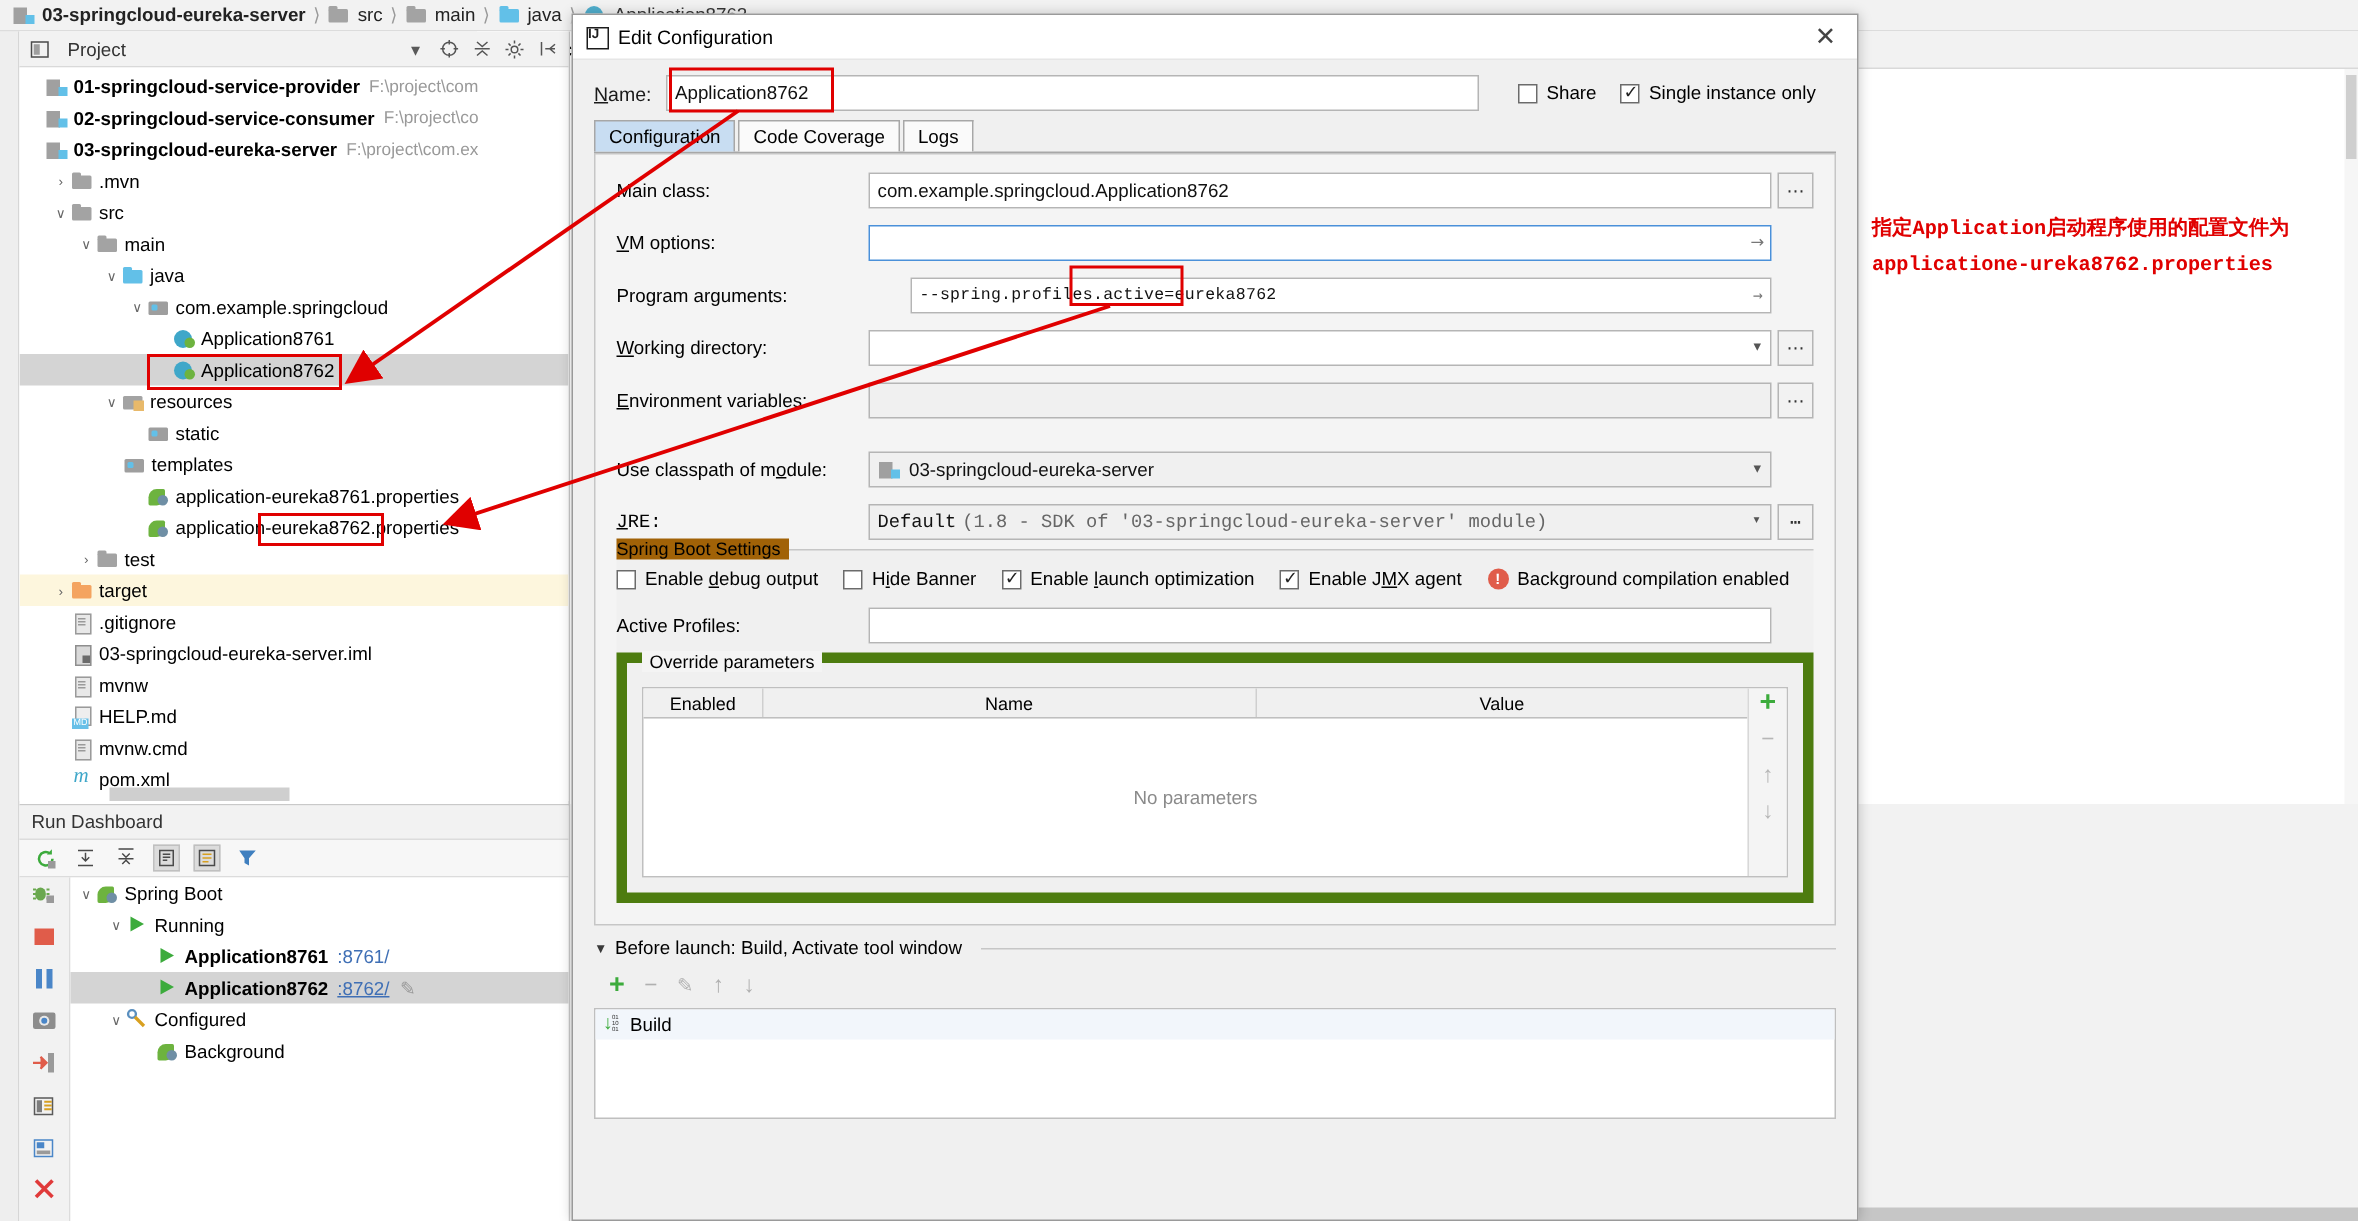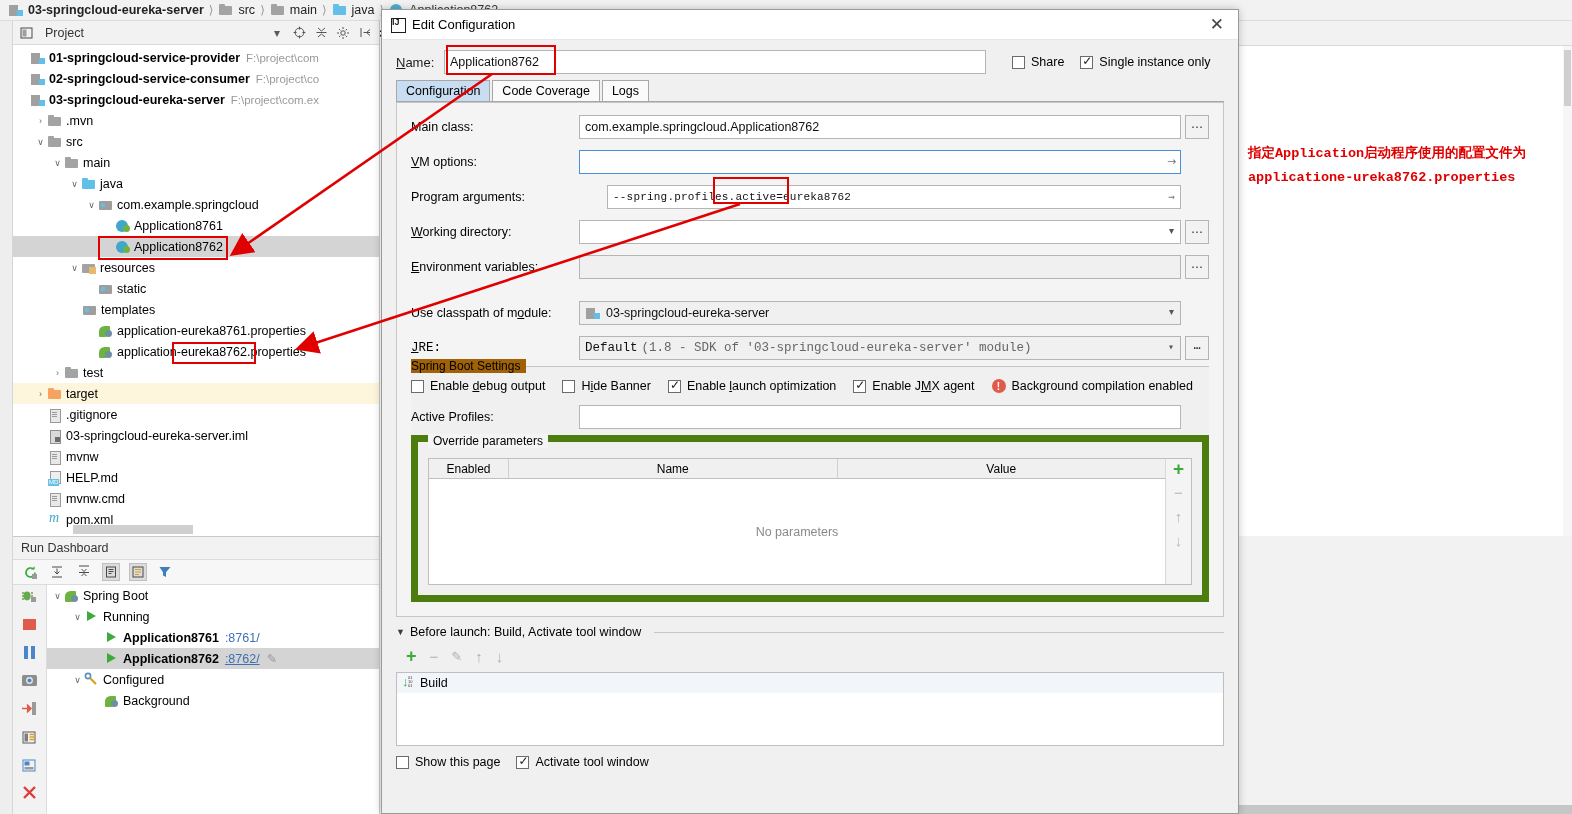--- a/index.html
+++ b/index.html
@@ -758,30 +758,20 @@
         <span style="font-size:13px">✎</span>
         <span>↑</span>
         <span>↓</span>
       </div>
       <div class="bl-list">
         <div class="bl-item">
           <span class="bl-ico"></span>
           <span>Build</span>
         </div>
       </div>
-      <div class="bottom-chks">
-        <span class="chk">
-          <span class="box"></span>
-          <span>Show this page</span>
-        </span>
-        <span class="chk">
-          <span class="box on"></span>
-          <span>Activate tool window</span>
-        </span>
-      </div>
     </div>
   </div>
 
   <div class="redbox" style="left:446px;top:45px;width:110px;height:30px;"></div>
   <div class="redbox" style="left:713px;top:177px;width:76px;height:27px;"></div>
   <div class="redbox" style="left:98px;top:236px;width:130px;height:24px;"></div>
   <div class="redbox" style="left:172px;top:342px;width:84px;height:22px;"></div>
 
   <svg class="ann-svg">
     <defs>

